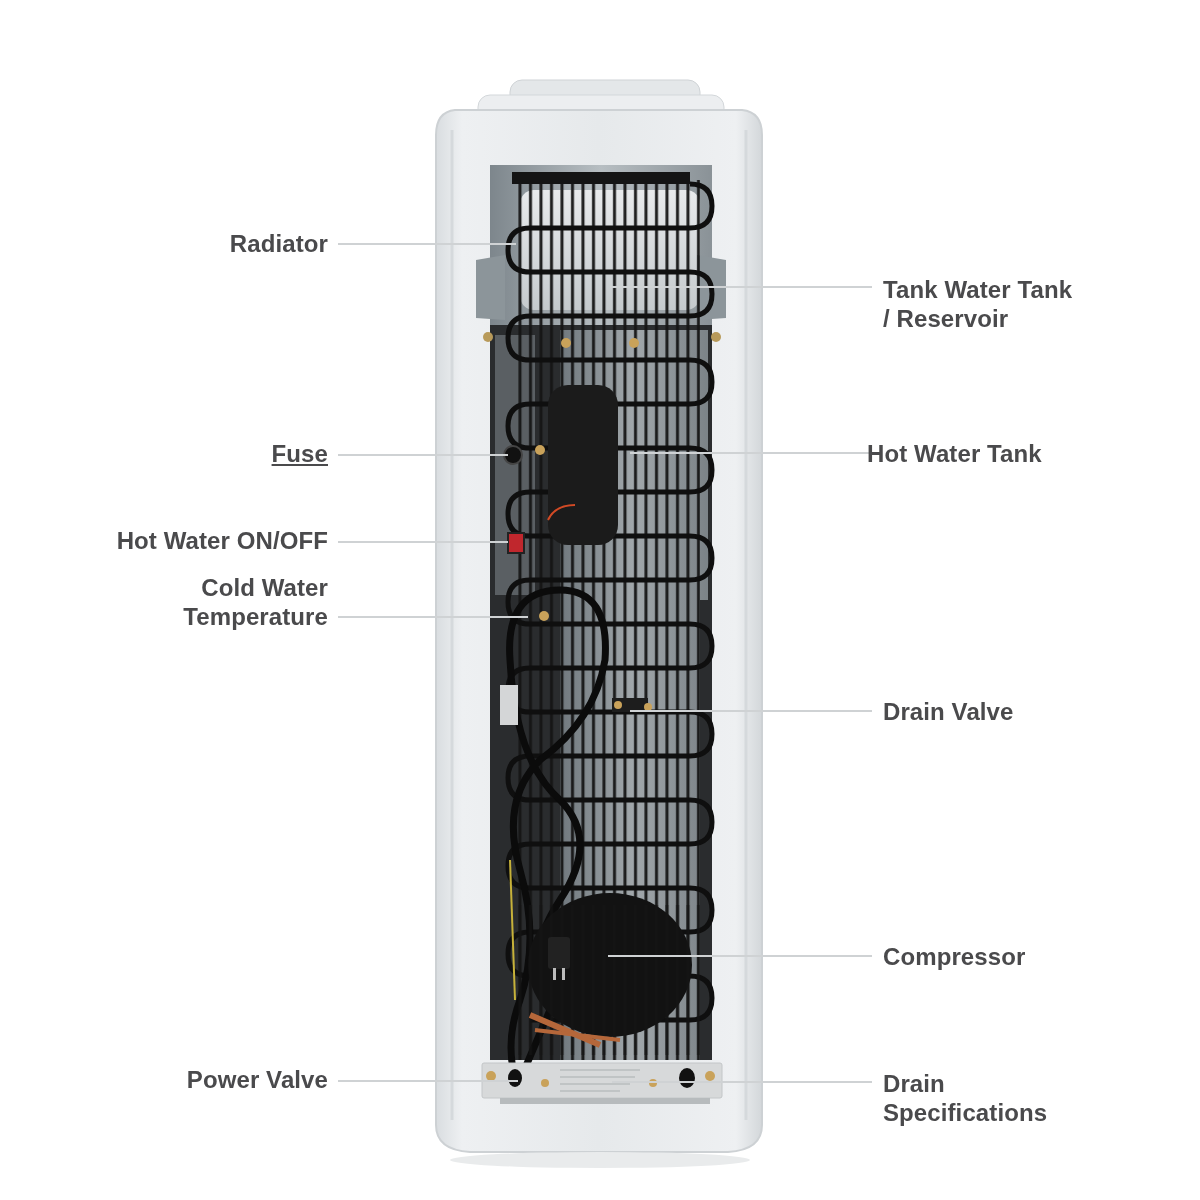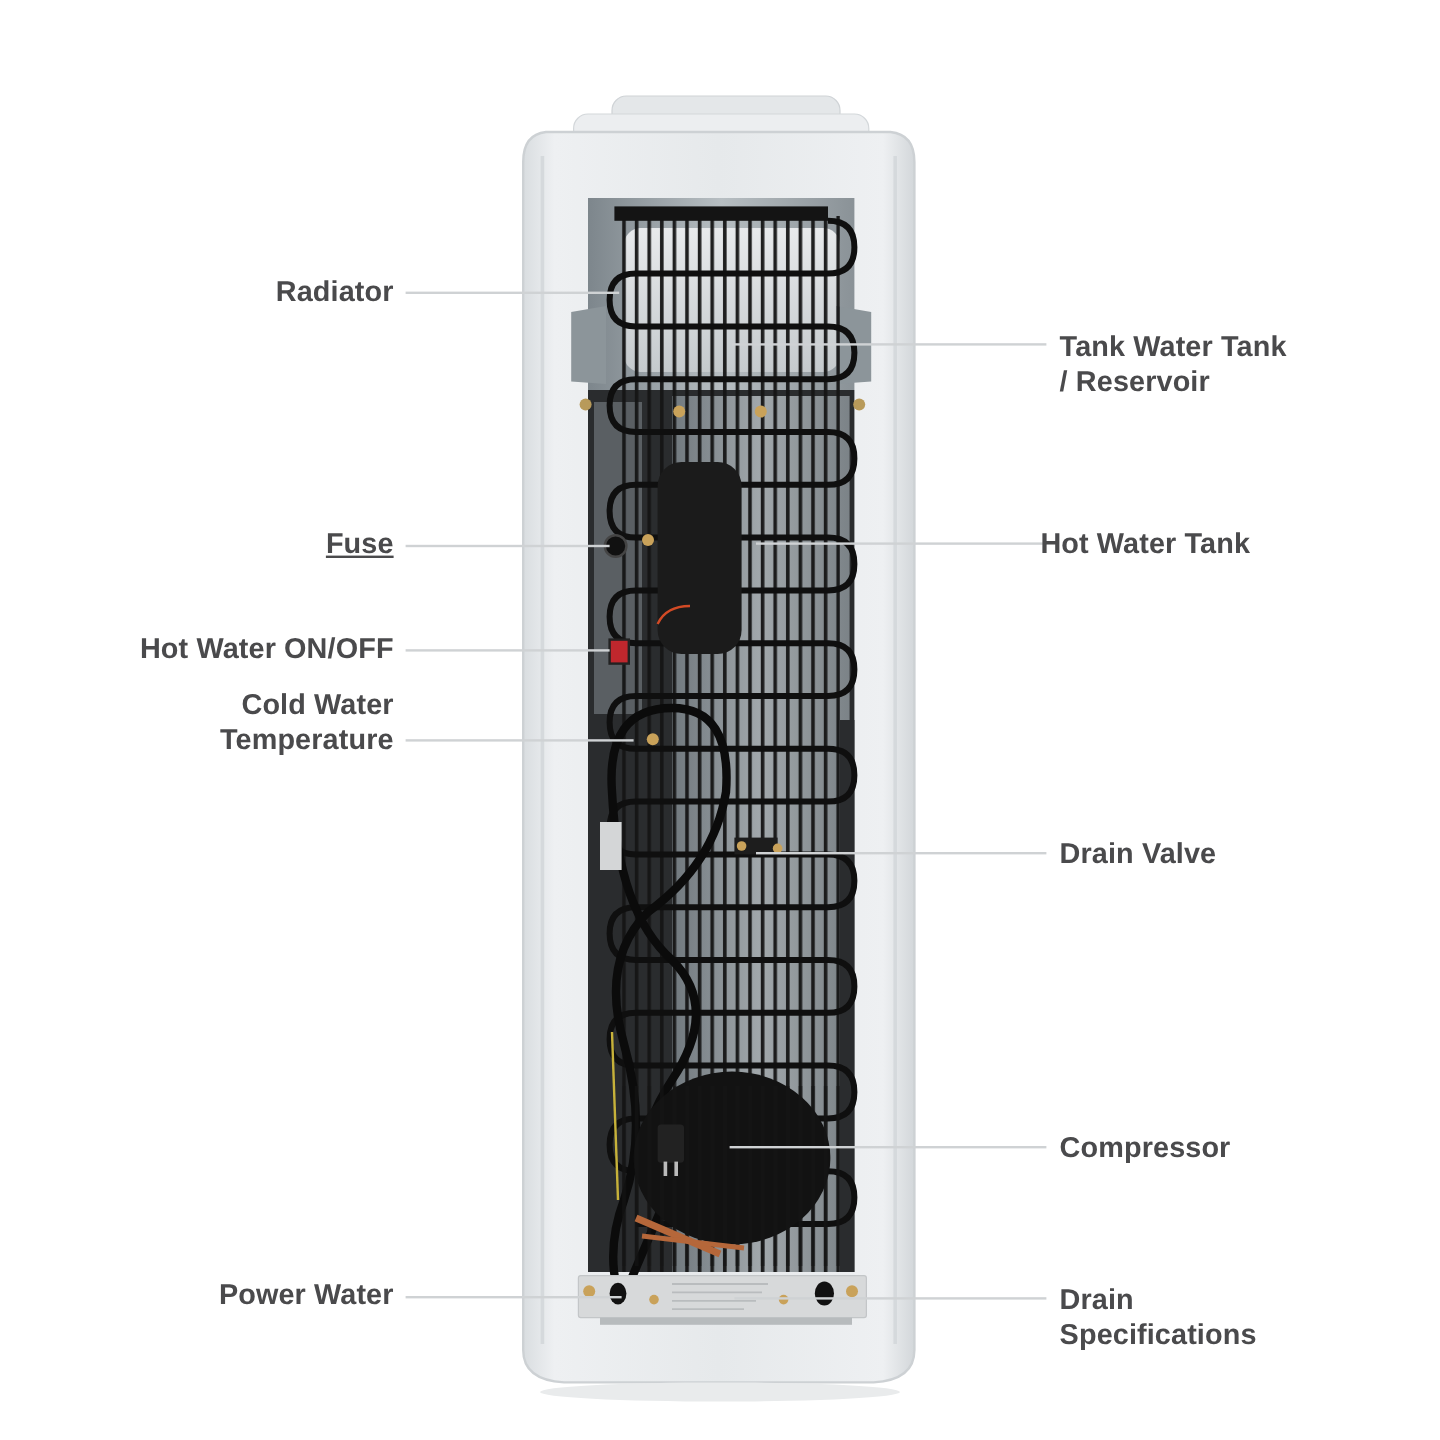--- a/index.html
+++ b/index.html
@@ -144,21 +144,21 @@
     <span>Fuse</span>
   </div>
   <div class="label left" style="right:872px; top:573px;">
     <span>Cold Water</span>
     <span>Temperature</span>
   </div>
   <div class="label left" style="right:872px; top:526px;">
     <span>Hot Water ON/OFF</span>
   </div>
   <div class="label left" style="right:872px; top:1065px;">
-    <span>Power Water</span>
+    <span>Power Valve</span>
   </div>
 
   <div class="label right" style="left:883px; top:275px;">
     <span>Tank Water Tank</span>
     <span>/ Reservoir</span>
   </div>
   <div class="label right" style="left:867px; top:439px;">
     <span>Hot Water Tank</span>
   </div>
   <div class="label right" style="left:883px; top:697px;">

